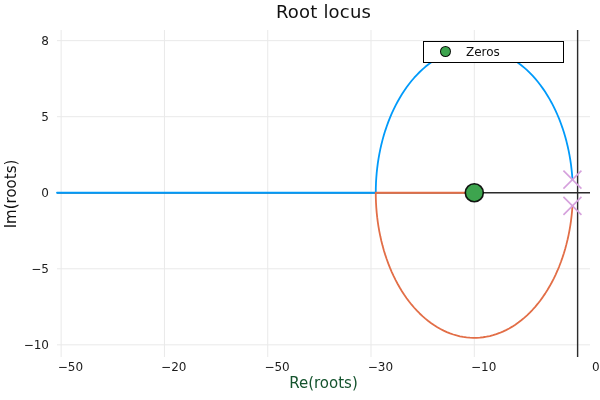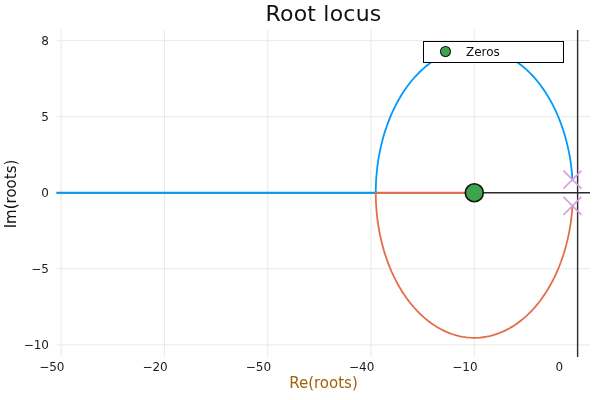--- a/index.html
+++ b/index.html
@@ -3,32 +3,32 @@
 <meta charset="utf-8">
 <style>
   html,body{margin:0;padding:0;background:#ffffff;}
   #figure{
     position:relative;width:600px;height:400px;background:#ffffff;
     font-family:"DejaVu Sans","Liberation Sans",sans-serif;overflow:hidden;
   }
   #plot-svg{position:absolute;left:0;top:0;}
   .title{
     position:absolute;left:57px;top:1px;width:533px;text-align:center;
-    font-size:22px;color:#111111;letter-spacing:0.2px;
+    font-size:18px;color:#111111;letter-spacing:0.2px;
   }
   .xlabel{
     position:absolute;left:57px;top:374px;width:533px;text-align:center;
-    font-size:15px;color:#a16207;
+    font-size:15px;color:#14532d;
   }
   .ylabel{
     position:absolute;left:-69px;top:185px;width:160px;text-align:center;
     transform:rotate(-90deg);font-size:15px;color:#111111;
   }
   .tick{position:absolute;font-size:12px;color:#1c1c1c;line-height:14px;}
-  .xtick{width:44px;text-align:left;top:360px;}
+  .xtick{width:44px;text-align:right;top:360px;}
   .ytick{width:42px;text-align:right;left:7px;}
   #legend{
     position:absolute;left:423px;top:41px;width:141px;
     background:#ffffff;border:1.2px solid #000000;box-sizing:border-box;
     padding:2px 12px 3px 13px;
   }
   .legend-row{display:flex;align-items:center;height:15px;}
   .legend-marker{width:17px;display:flex;justify-content:center;align-items:center;flex:0 0 17px;}
   .legend-label{font-size:12px;color:#111111;margin-left:12px;white-space:nowrap;}
   .zero-dot{
@@ -72,21 +72,21 @@
     <div class="legend-row">
       <span class="legend-marker">
         <span class="zero-dot"></span>
       </span>
       <span class="legend-label">Zeros</span>
     </div>
   </div>
 <div class="tick xtick" style="left: 39.1318px;">−50</div>
     <div class="tick xtick" style="left: 142.426px;">−20</div>
     <div class="tick xtick" style="left: 245.721px;">−50</div>
-    <div class="tick xtick" style="left: 349.016px;">−40</div>
+    <div class="tick xtick" style="left: 349.016px;">−30</div>
     <div class="tick xtick" style="left: 452.31px;">−10</div>
     <div class="tick xtick" style="left: 555.605px;">0</div>
     <div class="tick ytick" style="top: 337.833px;">−10</div>
     <div class="tick ytick" style="top: 261.786px;">−5</div>
     <div class="tick ytick" style="top: 185.74px;">0</div>
     <div class="tick ytick" style="top: 109.693px;">5</div>
     <div class="tick ytick" style="top: 33.6465px;">8</div>
   </div>
 
 </body></html>

